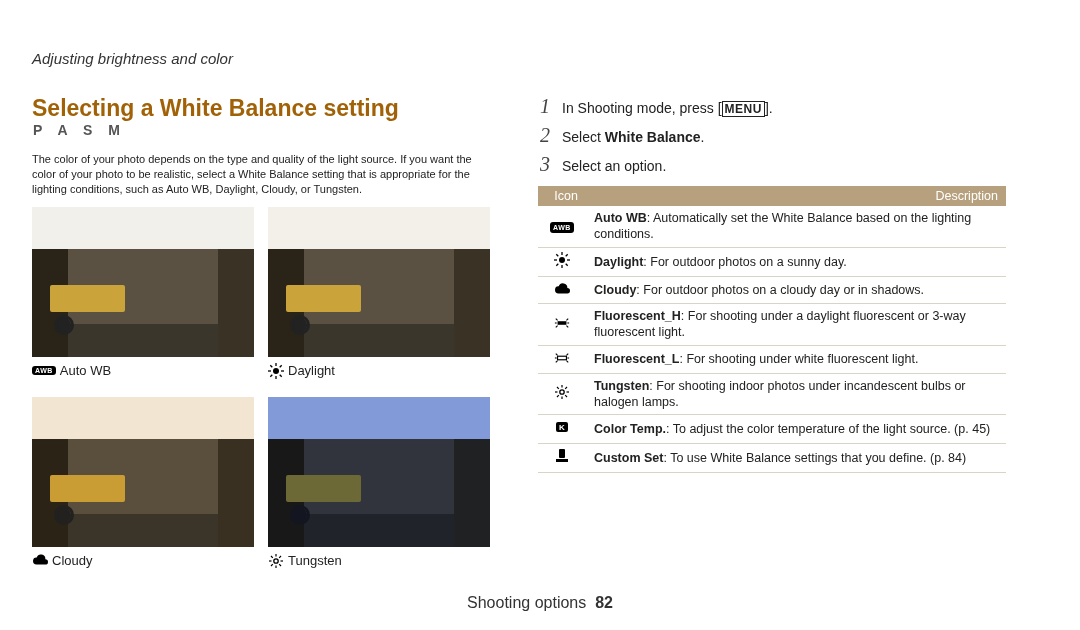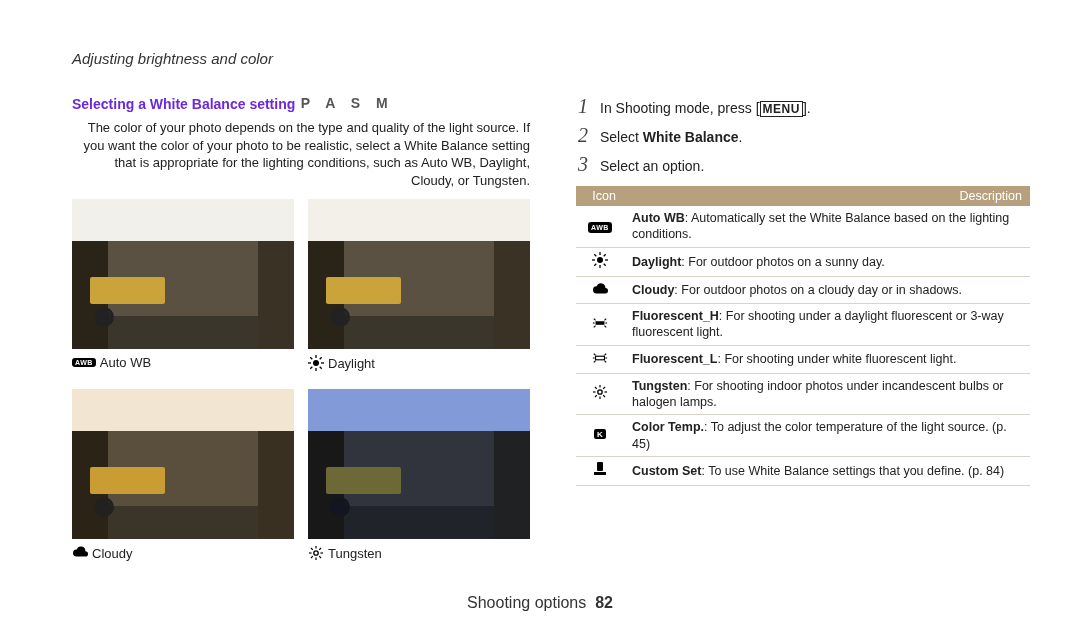--- a/index.html
+++ b/index.html
@@ -10,54 +10,53 @@
     font-family: Arial, Helvetica, sans-serif;
     color: #222;
     background: #fff;
     overflow: hidden;
   }
   .page {
     position: relative;
     width: 1080px;
     height: 630px;
     box-sizing: border-box;
-    padding: 50px 50px 0 72px;
+    padding: 50px 50px 0 32px;
   }
   .chapter {
     font-style: italic;
     font-size: 15px;
     color: #333;
     margin-bottom: 28px;
   }
   .columns {
     display: flex;
     gap: 46px;
   }
   .col-left { width: 460px; }
   .col-right { width: 468px; }
   .heading {
-    font-size: 14px;
+    font-size: 23px;
     font-weight: bold;
-    color: #6d28d9;
+    color: #a16207;
     display: inline;
   }
   .modes {
     display: inline-block;
     margin-left: 1px;
     font-size: 14px;
     font-weight: bold;
     color: #555;
     letter-spacing: 6px;
     vertical-align: 1px;
   }
   .intro {
-    font-size: 13px;
+    font-size: 11px;
     line-height: 1.35;
-    margin-top: 6px;
-    text-align: right;
+    margin-top: 12px;
   }
   .gallery {
     margin-top: 10px;
   }
   .gallery-row {
     display: flex;
     gap: 14px;
     margin-bottom: 4px;
   }
   .photo {

